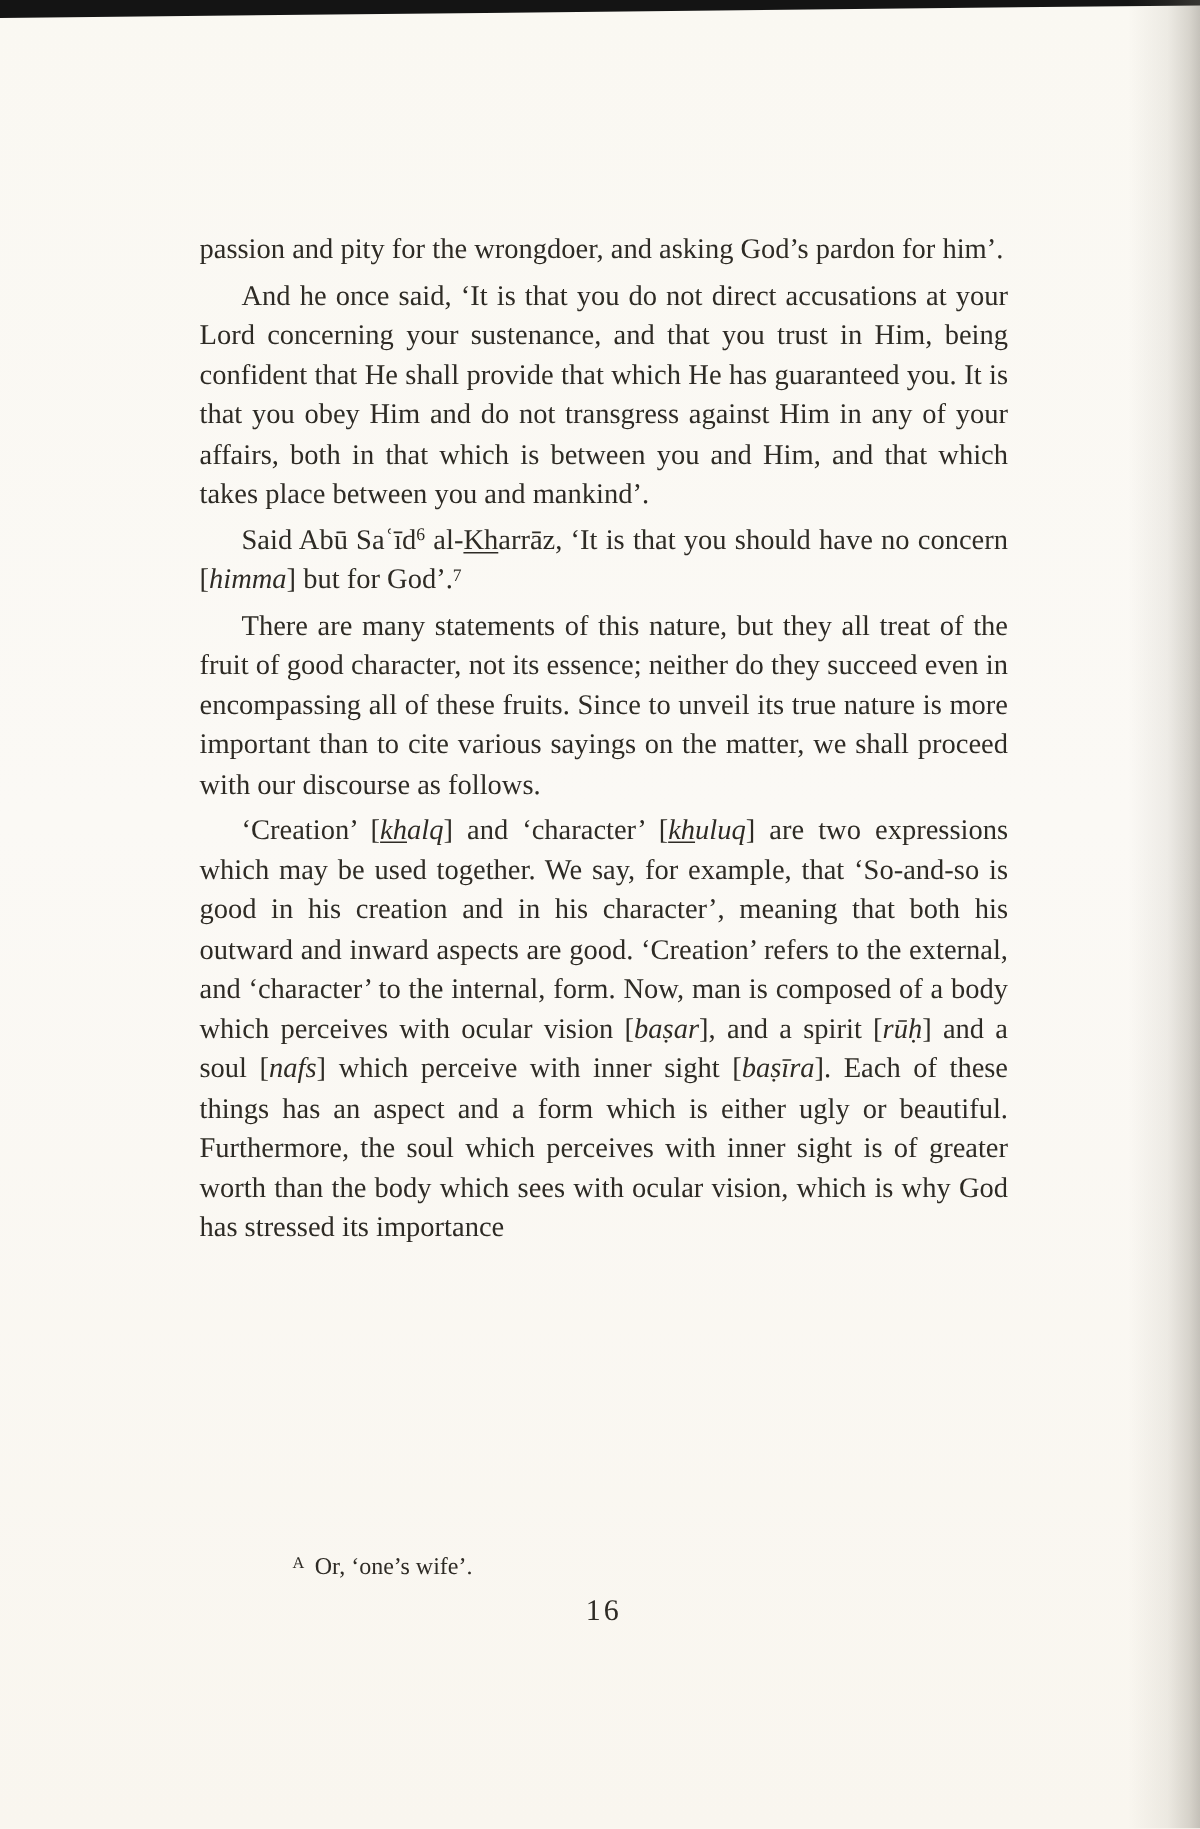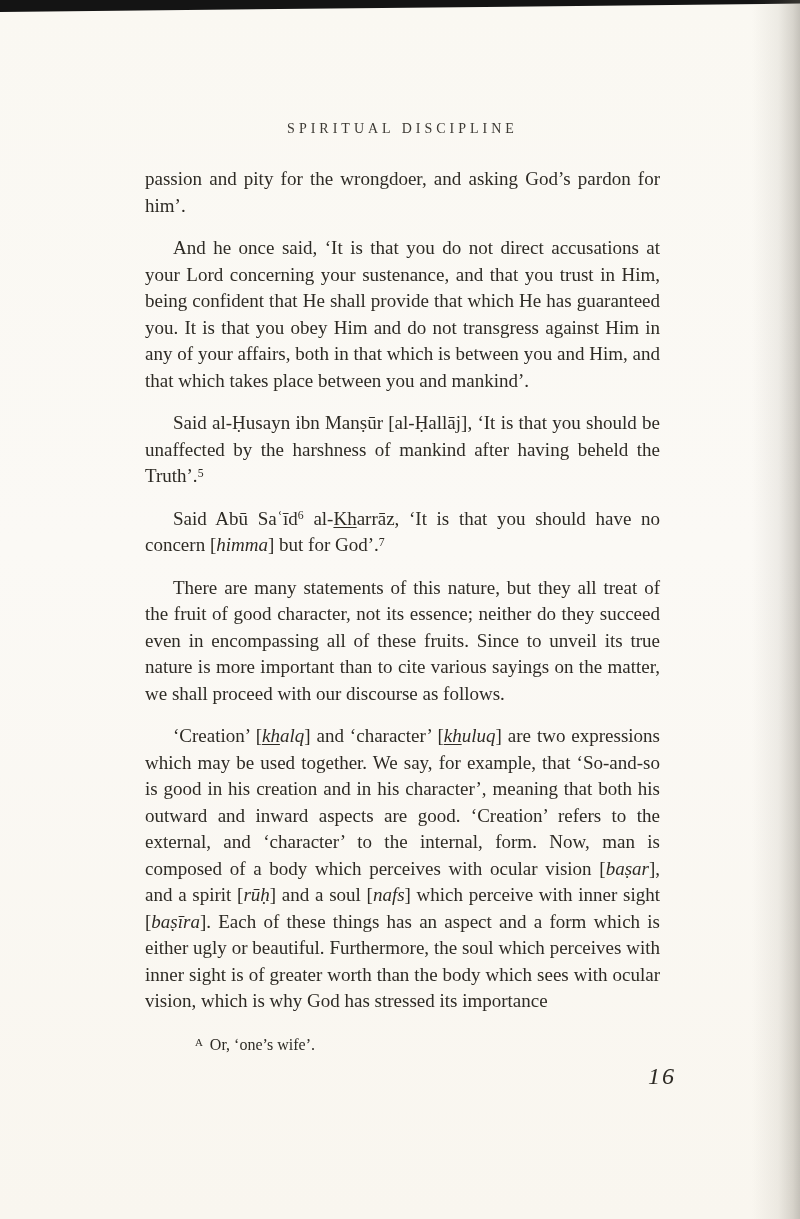--- a/index.html
+++ b/index.html
@@ -41,53 +41,50 @@
     font-size:14px;
     letter-spacing:4px;
     color:#3c3933;
   }
   .body-text{
     position:absolute;top:150px;left:129px;width:547px;
     font-size:19px;
     line-height:26.5px;
     text-align:justify;
   }
-  .body-text p{margin:16px;}
+  .body-text p{margin:4px;}
   .body-text p.indent{text-indent:28px;}
   .it{font-style:italic;}
   .kh-u{text-decoration:underline;text-underline-offset:2px;}
   .sup{font-size:0.62em;position:relative;top:-0.45em;line-height:0;}
   .footnote{
     position:absolute;top:1035px;left:147px;width:520px;
     font-size:16px;
     line-height:20px;
     margin-left:48px;
   }
   .fn-marker{font-size:0.68em;position:relative;top:-0.4em;margin-right:7px;}
   .page-number{
     position:absolute;top:1063px;left:129px;width:547px;
-    text-align:right;
-    font-size:24px;
+    text-align:center;
+    font-size:20px;
     letter-spacing:2px;
-    font-style:italic;
   }
 </style>
 </head>
 <body>
 
 <div class="scan">
   <div class="edge-top"></div>
   <div class="edge-right"></div>
 
-  <div class="running-header">SPIRITUAL DISCIPLINE</div>
 
   <div class="body-text">
       <p class=""><span>passion and pity for the wrongdoer, and asking God’s pardon for him’.</span></p>
       <p class="indent"><span>And he once said, ‘It is that you do not direct accusations at your Lord concerning your sustenance, and that you trust in Him, being confident that He shall provide that which He has guaranteed you. It is that you obey Him and do not transgress against Him in any of your affairs, both in that which is between you and Him, and that which takes place between you and mankind’.</span></p>
-      <p class="indent"><span>Said al-Ḥusayn ibn Manṣūr [al-Ḥallāj], ‘It is that you should be unaffected by the harshness of mankind after having beheld the Truth’.</span><span class="sup">5</span></p>
       <p class="indent"><span>Said Abū Saʿīd</span><span class="sup">6</span><span> al-</span><span class="kh-u">Kh</span><span>arrāz, ‘It is that you should have no concern [</span><span class="it">himma</span><span>] but for God’.</span><span class="sup">7</span></p>
       <p class="indent"><span>There are many statements of this nature, but they all treat of the fruit of good character, not its essence; neither do they succeed even in encompassing all of these fruits. Since to unveil its true nature is more important than to cite various sayings on the matter, we shall proceed with our discourse as follows.</span></p>
       <p class="indent"><span>‘Creation’ [</span><span class="it kh-u">kh</span><span class="it">alq</span><span>] and ‘character’ [</span><span class="it kh-u">kh</span><span class="it">uluq</span><span>] are two expressions which may be used together. We say, for example, that ‘So-and-so is good in his creation and in his character’, meaning that both his outward and inward aspects are good. ‘Creation’ refers to the external, and ‘character’ to the internal, form. Now, man is composed of a body which perceives with ocular vision [</span><span class="it">baṣar</span><span>], and a spirit [</span><span class="it">rūḥ</span><span>] and a soul [</span><span class="it">nafs</span><span>] which perceive with inner sight [</span><span class="it">baṣīra</span><span>]. Each of these things has an aspect and a form which is either ugly or beautiful. Furthermore, the soul which perceives with inner sight is of greater worth than the body which sees with ocular vision, which is why God has stressed its importance</span></p>
     </div>
 
   <div class="footnote">
     <span class="fn-marker">A</span><span>Or, ‘one’s wife’.</span>
   </div>
 
   <div class="page-number">16</div>

